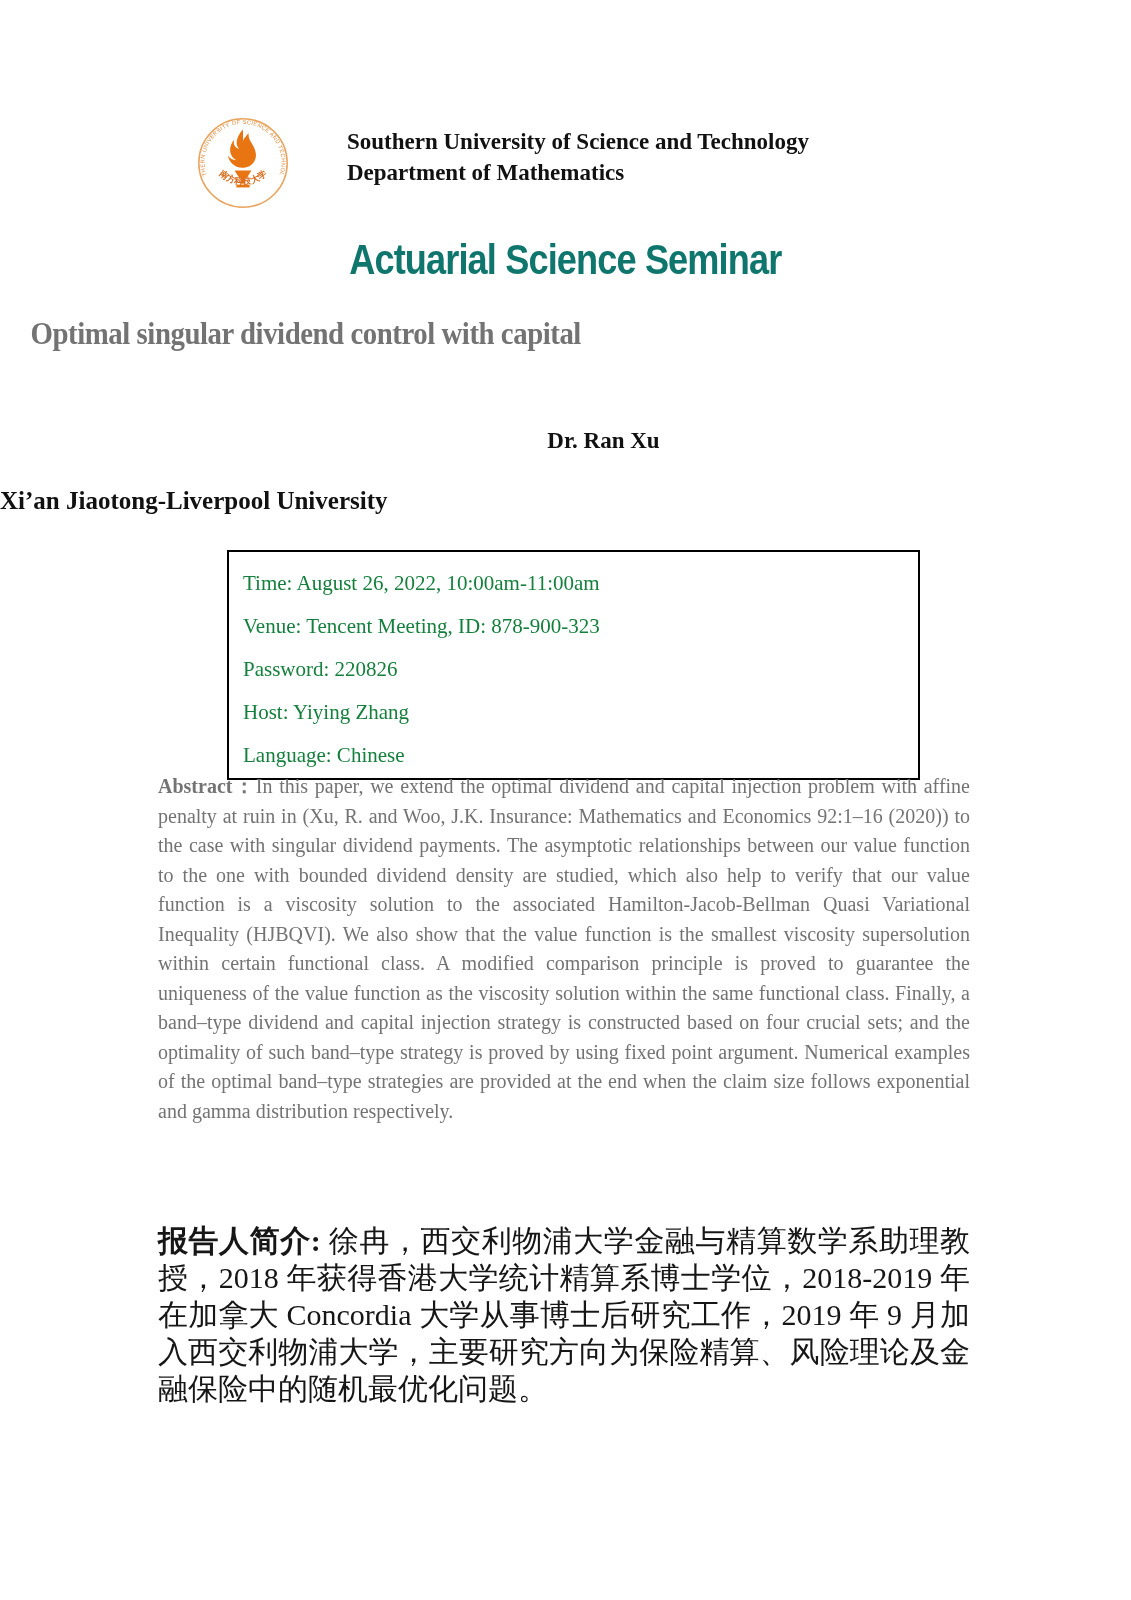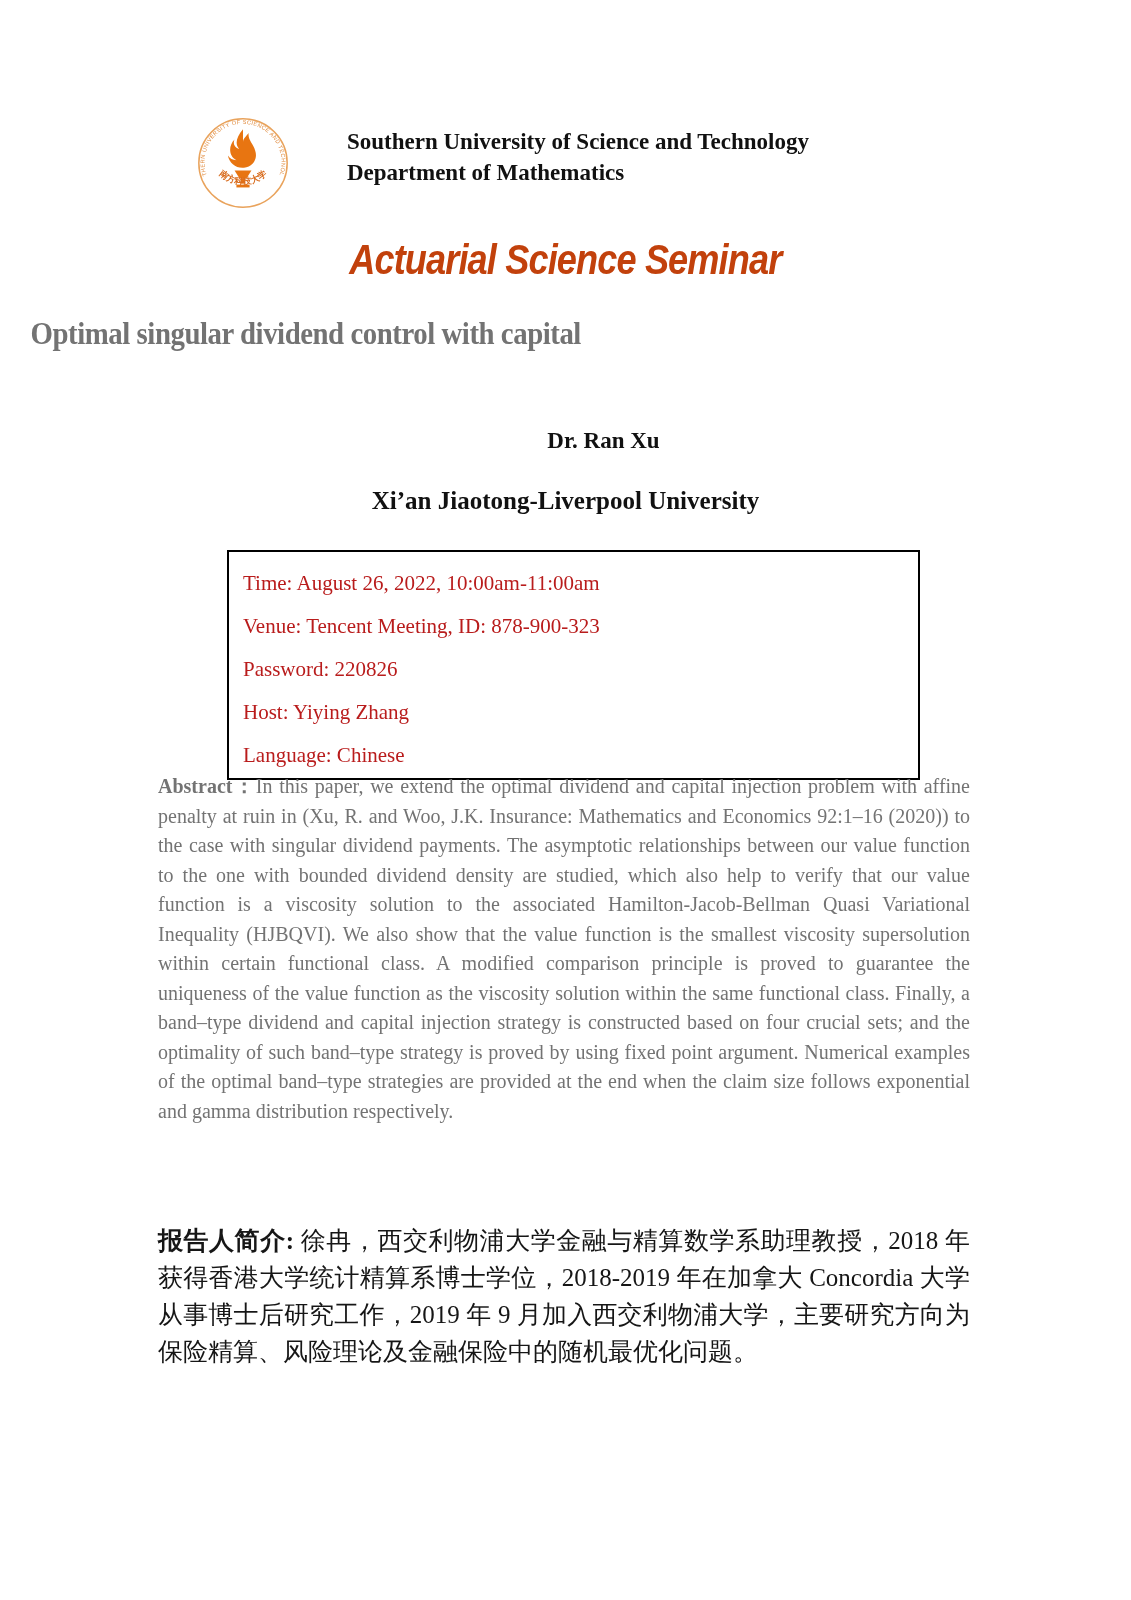--- a/index.html
+++ b/index.html
@@ -15,30 +15,30 @@
   .logo{width:96px;height:94px;flex:0 0 auto;}
   .header-text{padding-top:10px;font-family:"Liberation Serif",serif;font-weight:bold;font-size:23px;line-height:31px;color:#111;}
   .series-title{position:absolute;top:236px;left:0;width:100%;text-align:center;
     font-family:"Liberation Sans",sans-serif;font-weight:bold;font-size:42px;color:#2F6B70;}
   .series-title .squeeze{display:inline-block;transform:scaleX(0.86);letter-spacing:-1px;}
   .talk-title{position:absolute;top:303px;left:0;width:100%;text-align:left;
     font-family:Liberation Serif, serif;font-weight:bold;font-size:32px;color:#737373;line-height:61px;}
   .talk-title .squeeze{display:inline-block;transform:scaleX(0.90);letter-spacing:-0.5px;}
   .speaker{position:absolute;top:428px;left:0;width:100%;text-align:center;
     font-weight:bold;font-size:23px;color:#111;margin-left:38px;}
-  .affiliation{position:absolute;top:487px;left:0;width:100%;text-align:center;
+  .affiliation{position:absolute;top:487px;left:0;width:100%;
     font-weight:bold;font-size:25px;color:#111;}
   .info-box{position:absolute;left:227px;top:550px;width:693px;height:230px;
     border:2px solid #000;box-sizing:border-box;padding:10px 10px 0 14px;}
-  .info-line{font-size:21px;line-height:43px;color:#b91c1c;white-space:nowrap;}
+  .info-line{font-size:21px;line-height:43px;color:#15803d;white-space:nowrap;}
   .abstract{position:absolute;left:158px;top:772px;width:812px;
     font-size:20px;line-height:29.5px;text-align:justify;color:#737373;}
   .abstract .lbl{font-weight:bold;}
   .bio{position:absolute;left:158px;top:1222px;width:812px;
-    font-size:25px;line-height:37px;text-align:justify;color:#161616;}
+    font-size:30px;line-height:37px;text-align:justify;color:#161616;}
   .bio .lbl{font-weight:bold;}
 </style>
 </head>
 <body>
 
 <div class="page">
 
   <div class="header">
     <div class="logo">
       <svg viewBox="0 0 100 100" width="96" height="94">
@@ -60,21 +60,21 @@
           <textPath href="#arcBottom" startOffset="50%" text-anchor="middle">南方科技大学</textPath>
         </text>
       </svg>
     </div>
     <div class="header-text">
       <div>Southern University of Science and Technology</div>
       <div>Department of Mathematics</div>
     </div>
   </div>
 
-  <div class="series-title" style="color: #c2410c; font-style: italic;">
+  <div class="series-title" style="color: #0f766e;">
     <span class="squeeze">Actuarial Science Seminar</span>
   </div>
 
   <div class="talk-title">
     <div><span class="squeeze">Optimal singular dividend control with capital</span></div>
   </div>
 
   <div class="speaker">Dr. Ran Xu</div>
 
   <div class="affiliation">Xi’an Jiaotong-Liverpool University</div>

